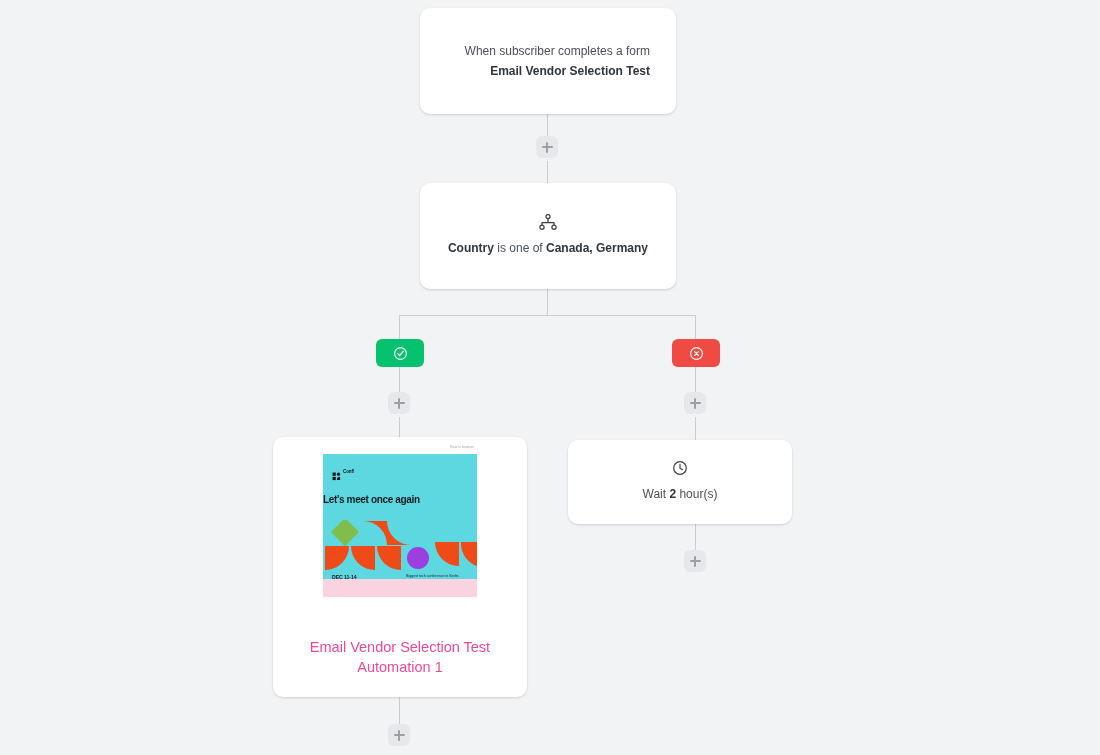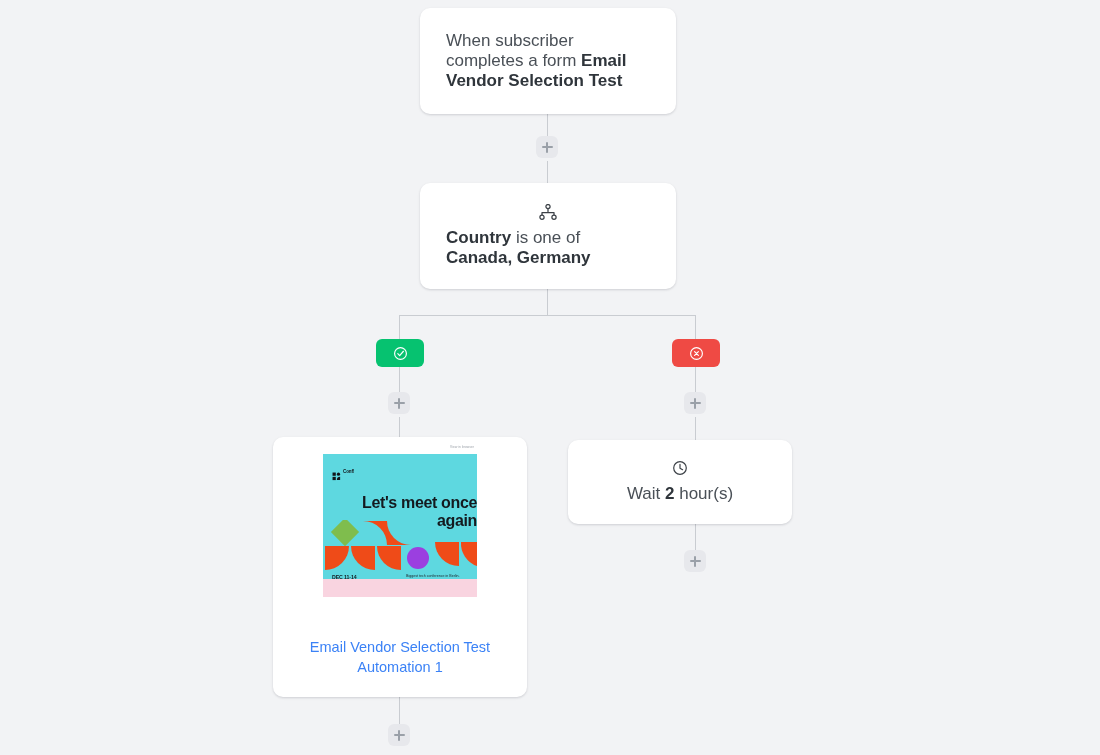--- a/index.html
+++ b/index.html
@@ -39,24 +39,24 @@
     border-radius: 10px;
     box-shadow: 0 1px 2px rgba(16,24,40,0.06), 0 1px 3px rgba(16,24,40,0.10);
     box-sizing: border-box;
     z-index: 3;
     display: flex;
     flex-direction: column;
     align-items: center;
     justify-content: center;
   }
   .card-text {
-    font-size: 17px;
+    font-size: 12px;
     line-height: 20px;
     color: #4a5057;
-    text-align: left;
+    text-align: right;
     padding: 0 26px;
     box-sizing: border-box;
   }
   .card-text b {
     color: #2f353b;
     font-weight: bold;
   }
   .card-icon {
     margin-bottom: 8px;
     display: block;
@@ -169,22 +169,22 @@
   .thumb-logo-text {
     font-size: 4.5px;
     font-weight: bold;
     color: #111519;
     letter-spacing: -0.1px;
   }
   .thumb-headline {
     position: absolute;
     left: 0; right: 0;
     top: 40px;
-    text-align: right;
-    font-size: 16px;
+    text-align: left;
+    font-size: 10px;
     font-weight: bold;
     color: #141a1f;
     letter-spacing: -0.35px;
     font-family: "Liberation Sans", sans-serif;
   }
   .thumb-shapes {
     position: absolute;
     left: 0; top: 66px;
     width: 154px; height: 50px;
   }
@@ -231,21 +231,21 @@
     width: 154px; height: 18px;
     background: #f9d4e0;
   }
   #email-title {
     position: absolute;
     left: 0; right: 0;
     top: 200px;
     text-align: center;
     font-size: 14.5px;
     line-height: 20px;
-    color: #3b82f6;
+    color: #ec4899;
     padding: 0 18px;
     box-sizing: border-box;
   }
 </style>
 </head>
 <body>
 
 <div id="canvas">
 
   <div class="conn conn-v" style="left:547px; top:114px; height:25px;"></div>

